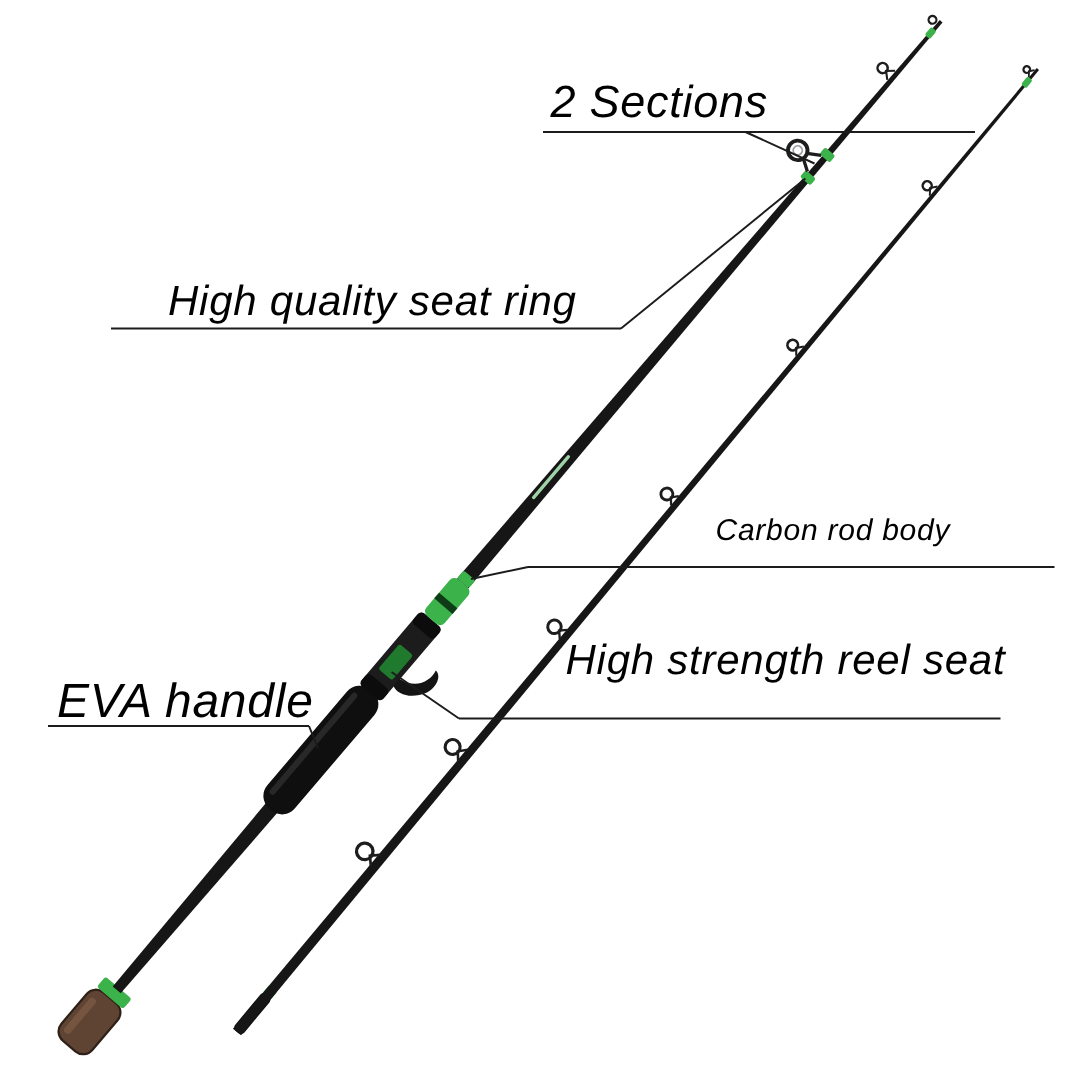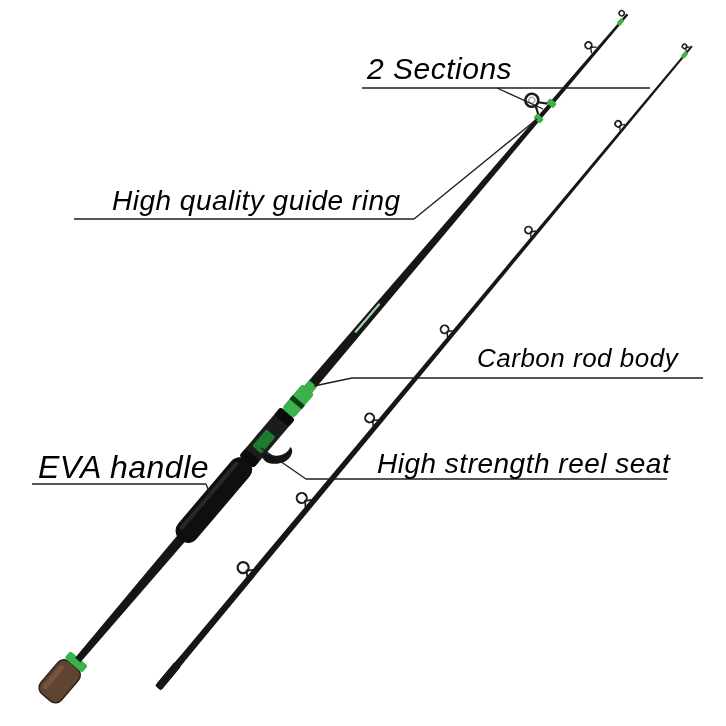--- a/index.html
+++ b/index.html
@@ -14,22 +14,22 @@
   .label{
     position:absolute;
     font-style:italic;
     color:#000;
     white-space:nowrap;
     letter-spacing:0.5px;
     text-align:center;
   }
   .label-sections  {left:367px;top:52px; font-size:30px;}
   .label-guidering {left:112px;top:185px;font-size:28px;}
-  .label-carbon    {left:477px;top:343px;font-size:26px;}
-  .label-reelseat  {left:377px;top:448px;font-size:28px;}
+  .label-carbon    {left:477px;top:343px;font-size:20px;}
+  .label-reelseat  {left:377px;top:424px;font-size:28px;}
   .label-eva       {left:38px; top:449px;font-size:32px;}
 </style>
 </head>
 <body>
 
 <div class="stage">
 
   <svg width="726" height="726" viewBox="0 0 726 726">
 
     <g transform="translate(158,688) rotate(-50.25)">
@@ -109,18 +109,18 @@
 
       <line x1="306" y1="479" x2="667" y2="479"></line>
       <line x1="306" y1="479" x2="261" y2="448"></line>
 
       <line x1="32" y1="484" x2="206" y2="484"></line>
       <line x1="206" y1="484" x2="212" y2="499"></line>
     </g>
   </svg>
 
   <div class="label label-sections">2 Sections</div>
-  <div class="label label-guidering">High quality guide ring</div>
+  <div class="label label-guidering">High quality seat ring</div>
   <div class="label label-carbon">Carbon rod body</div>
   <div class="label label-reelseat">High strength reel seat</div>
   <div class="label label-eva">EVA handle</div>
 
 </div>
 
 </body></html>

